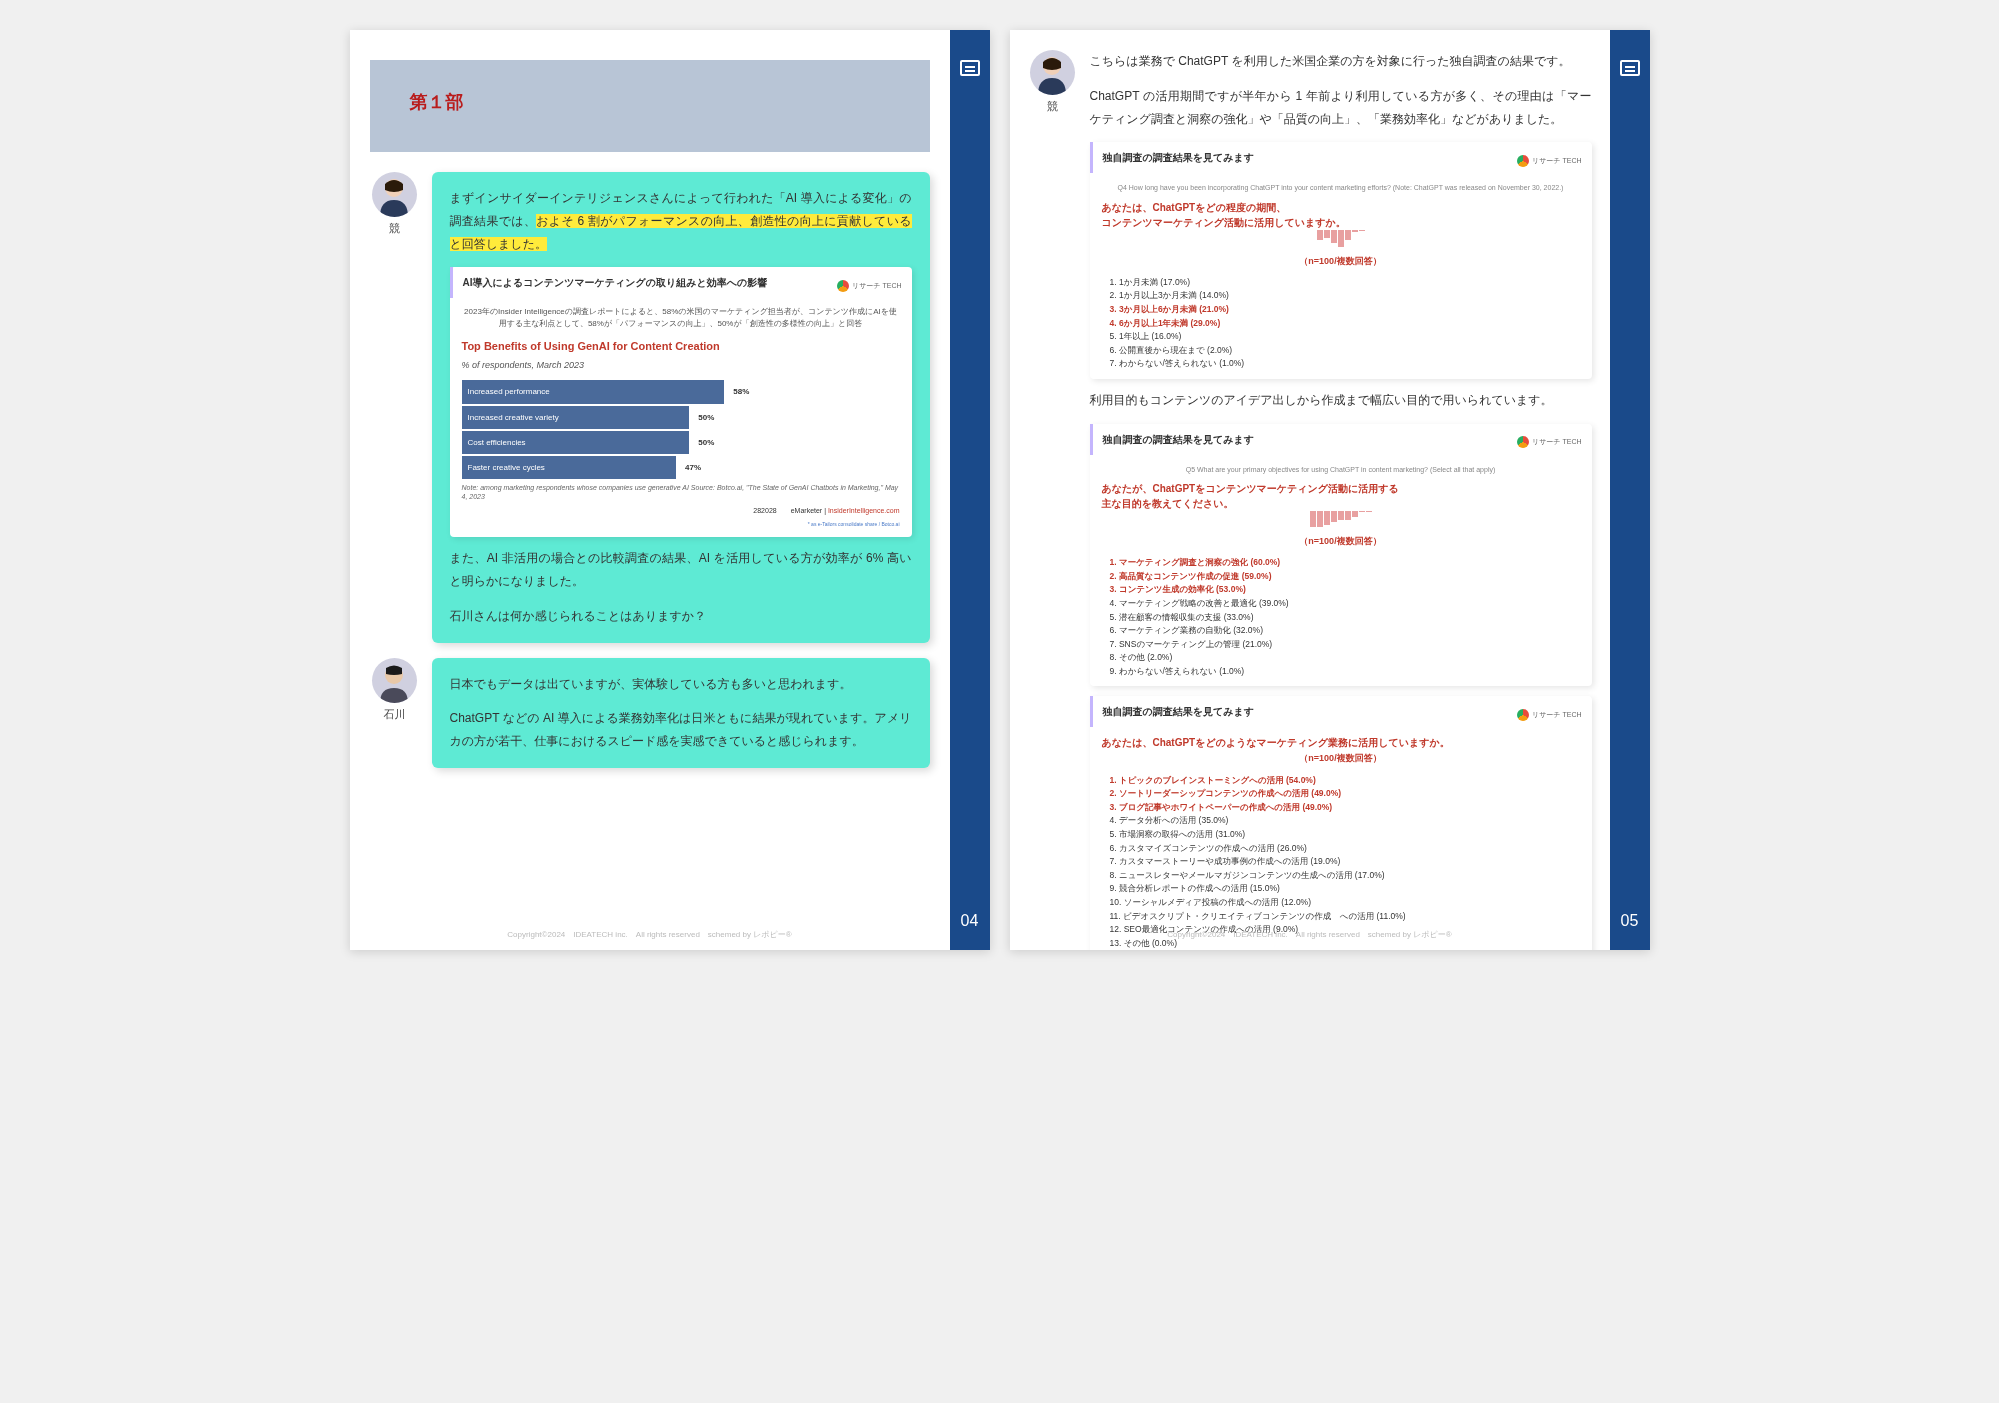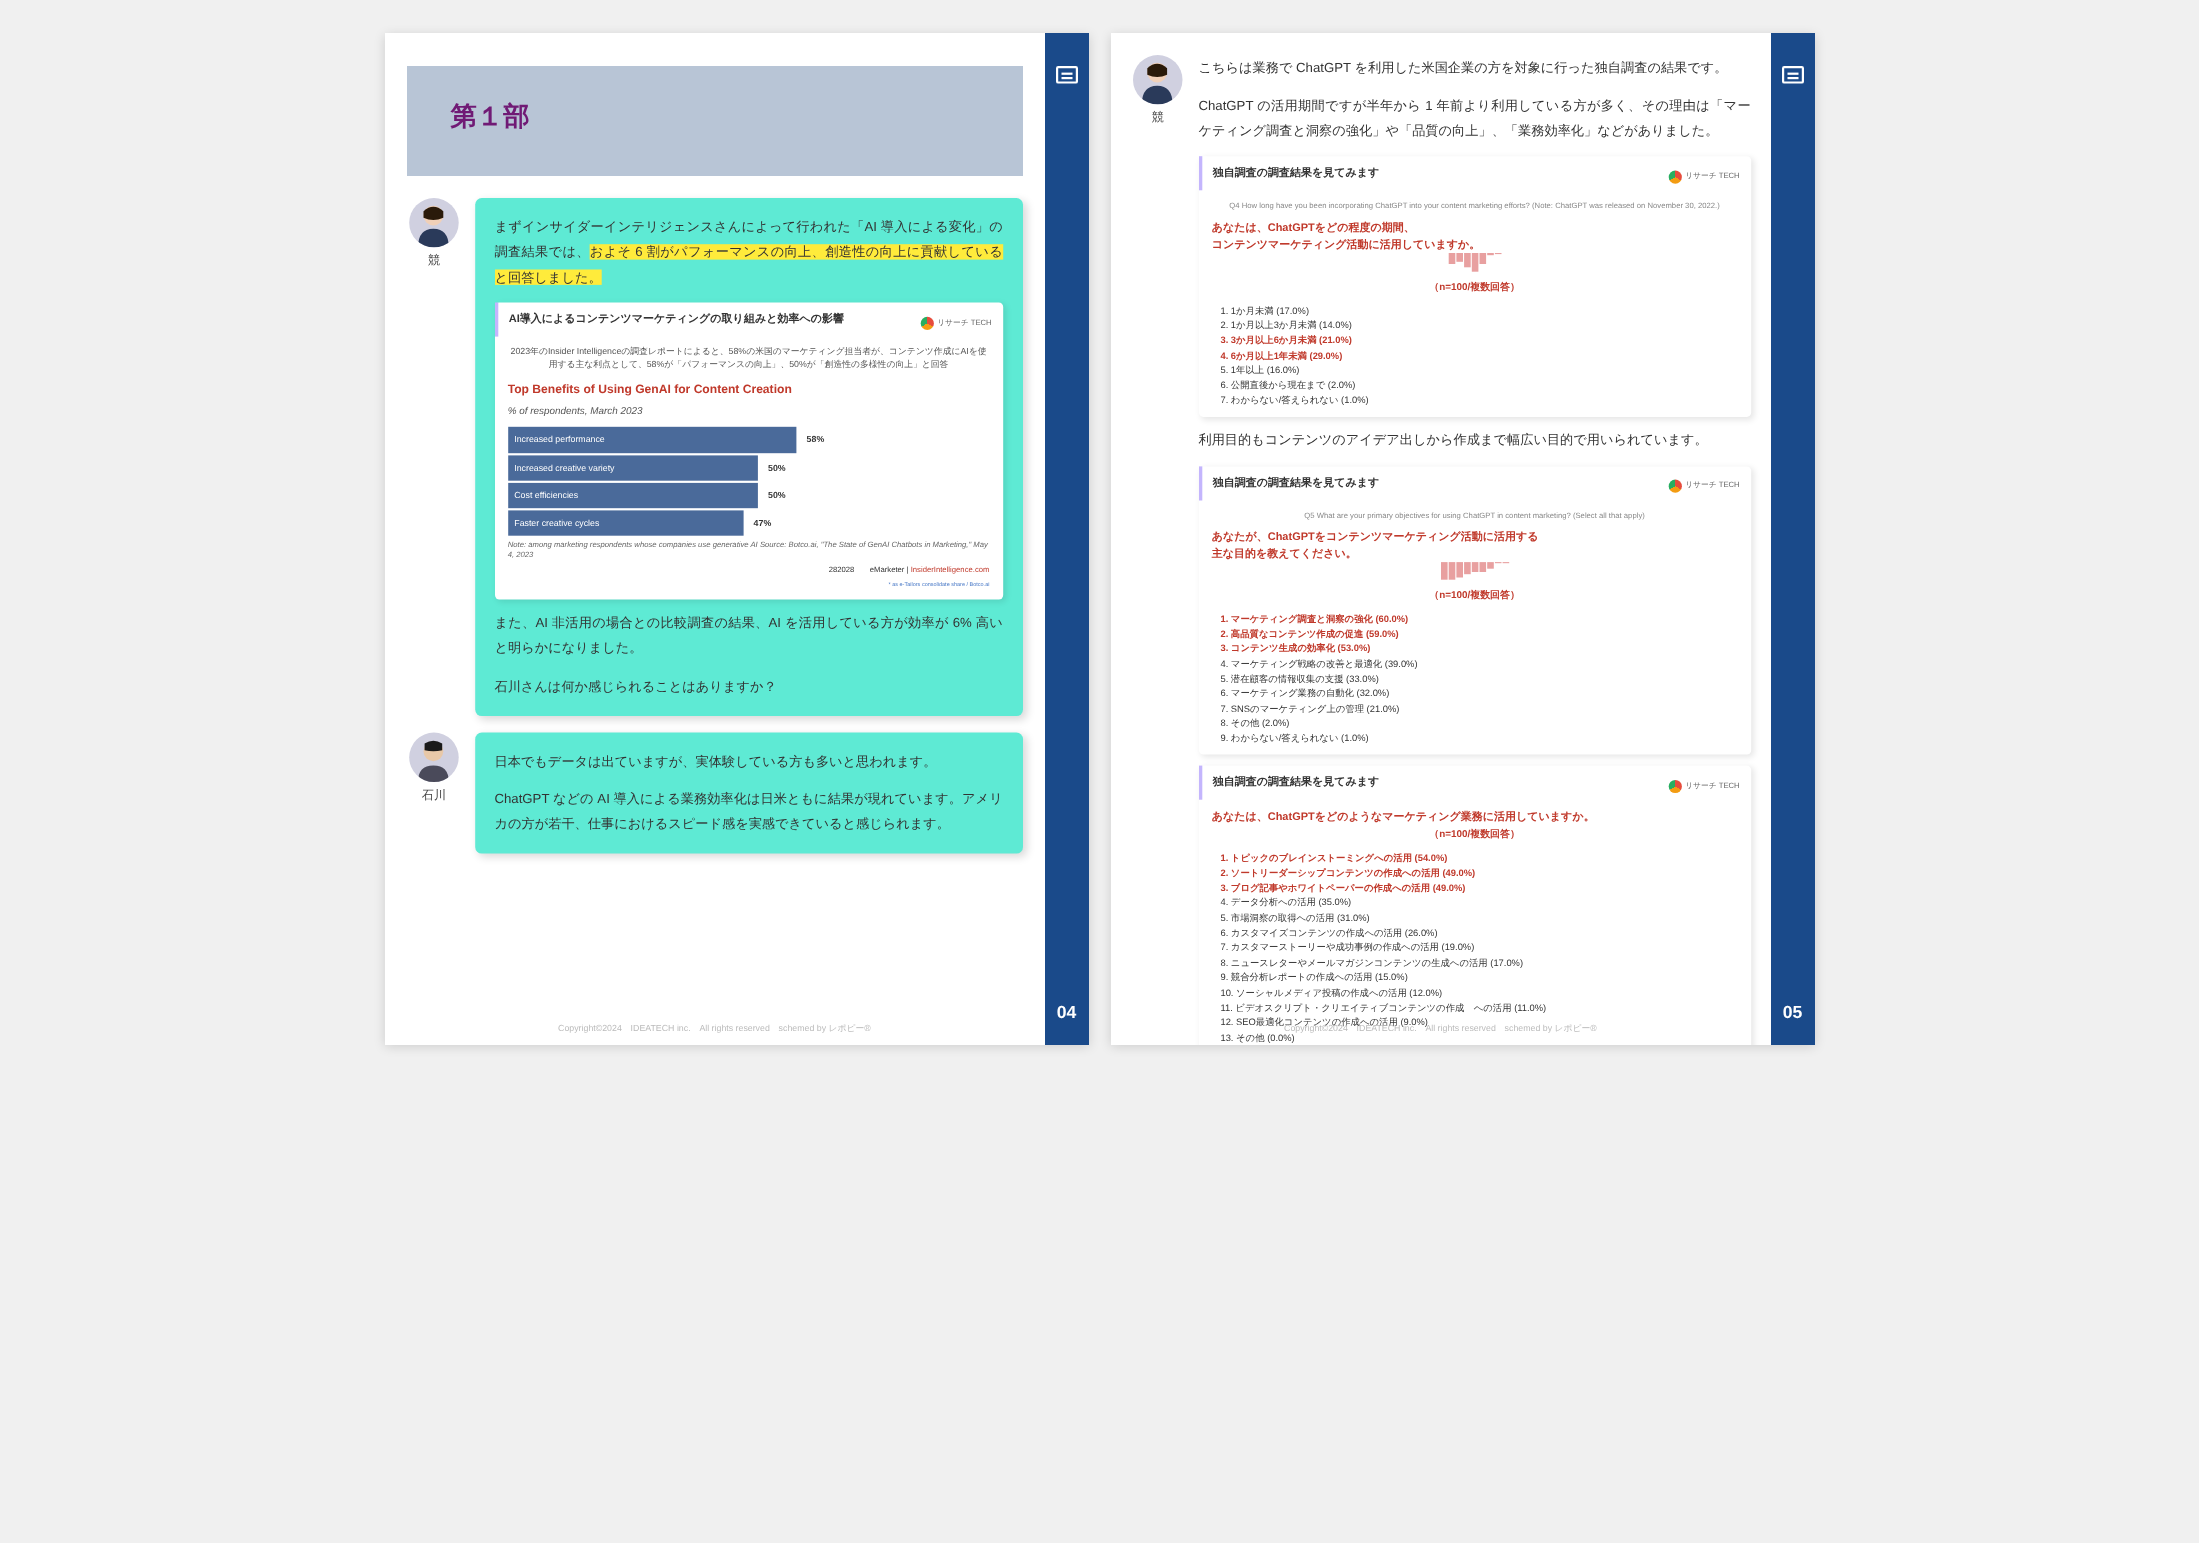--- a/index.html
+++ b/index.html
@@ -2,23 +2,23 @@
 <html><head>
 <meta charset="utf-8">
 <style>
 * { margin: 0; padding: 0; box-sizing: border-box; }
 body { background: #f0f0f0; font-family: 'Hiragino Sans', 'Meiryo', sans-serif; display: flex; gap: 20px; justify-content: center; padding: 30px; }
 .page { background: #fff; width: 640px; height: 920px; box-shadow: 0 2px 10px rgba(0,0,0,0.15); position: relative; display: flex; }
 .content { flex: 1; padding: 0; overflow: hidden; }
 .sidebar { width: 40px; background: #1a4a8a; position: relative; }
 .sidebar-icon { position: absolute; top: 30px; left: 50%; transform: translateX(-50%); width: 20px; height: 16px; border: 2px solid #fff; border-radius: 2px; }
 .sidebar-icon::after { content: ''; position: absolute; left: 3px; right: 3px; top: 4px; height: 2px; background: #fff; box-shadow: 0 4px 0 #fff; }
-.page-num { position: absolute; bottom: 20px; left: 50%; transform: translateX(-50%); color: #fff; font-size: 16px; font-weight: bold; }
+.page-num { position: absolute; bottom: 20px; left: 50%; transform: translateX(-50%); color: #fff; font-size: 16px; font-weight: normal; }
 .header-box { background: #b8c5d6; padding: 30px 40px; margin: 30px 20px 20px 20px; }
-.header-title1 { font-size: 24px; font-weight: bold; color: #701a75; margin-bottom: 8px; }
+.header-title1 { font-size: 18px; font-weight: bold; color: #b91c1c; margin-bottom: 8px; }
 .header-title2 { font-size: 18px; font-weight: bold; color: #333; }
 .conv-block { margin: 15px 20px; display: flex; gap: 12px; }
 .avatar-col { width: 50px; flex-shrink: 0; text-align: center; }
 .avatar { width: 45px; height: 45px; border-radius: 50%; background: #d0d0e0; display: flex; align-items: center; justify-content: center; overflow: hidden; margin: 0 auto 4px; }
 .avatar svg { width: 45px; height: 45px; }
 .avatar-name { font-size: 11px; color: #444; }
 .bubble { flex: 1; background: #5eead4; border-radius: 6px; padding: 15px 18px; box-shadow: 3px 3px 8px rgba(0,0,0,0.15); font-size: 12px; line-height: 1.9; color: #333; }
 .bubble p { margin-bottom: 12px; text-align: justify; }
 .bubble p:last-child { margin-bottom: 0; }
 .highlight { background: #ffeb3b; }

